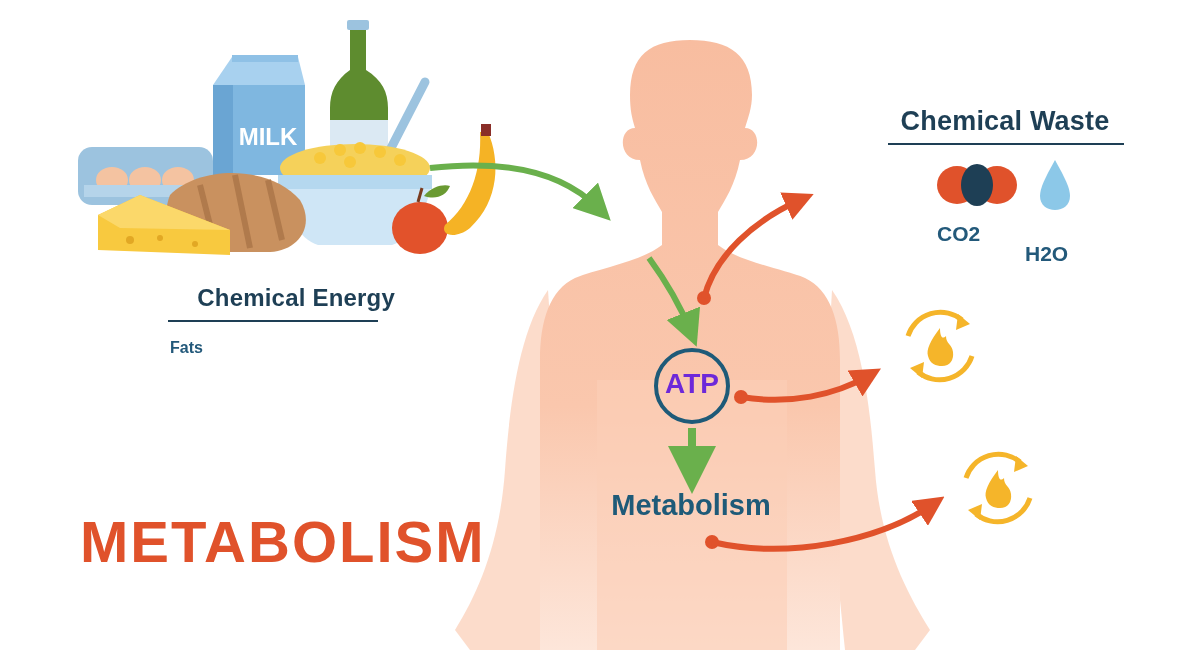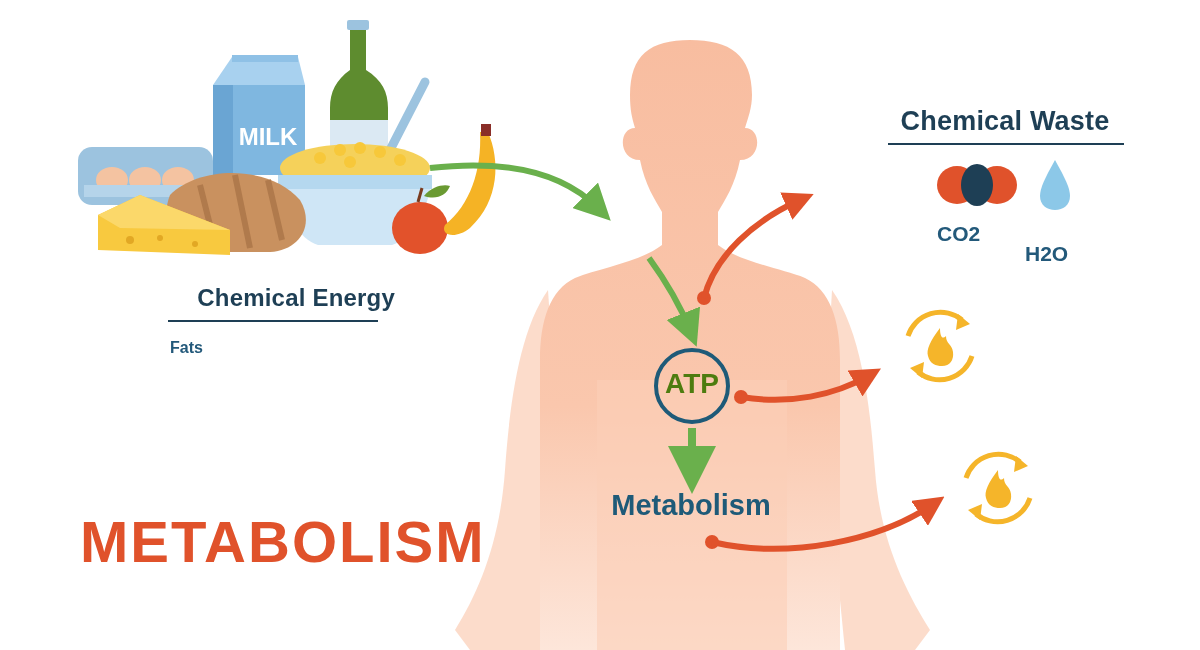--- a/index.html
+++ b/index.html
@@ -140,17 +140,17 @@
 <div class="rule" style="left:168px; top:320px; width:210px;"></div>
 <div class="sub" style="left:170px; top:334px; width:240px; font-size:16px; line-height:28px;">
   <div>Fats</div>
 </div>
 
 <div class="heading" style="left:880px; top:106px; width:250px; font-size:27px;">Chemical Waste</div>
 <div class="rule" style="left:888px; top:143px; width:236px;"></div>
 <div class="sub" style="left:937px; top:222px; width:80px; font-size:21px;">CO2</div>
 <div class="sub" style="left:1025px; top:222px; width:70px; font-size:21px;margin-top:20px;">H2O</div>
 
-<div class="abs" style="left:656px; top:368px; width:72px; text-align:center; color:#4d7c0f; font-weight:bold; font-size:28px; font-family:'Liberation Sans', sans-serif;">ATP</div>
+<div class="abs" style="left:656px; top:368px; width:72px; text-align:center; color:#6d28d9; font-weight:bold; font-size:28px; font-family:'Liberation Sans', sans-serif;">ATP</div>
 
 <div class="abs" style="left:596px; top:489px; width:190px; text-align:center; color:#1e5a78; font-weight:bold; font-size:29px; font-family:'Liberation Sans', sans-serif;">Metabolism</div>
 
 <div class="title-big" style="left:80px; top:508px; font-size:58px;">METABOLISM</div>
 
 </body></html>

